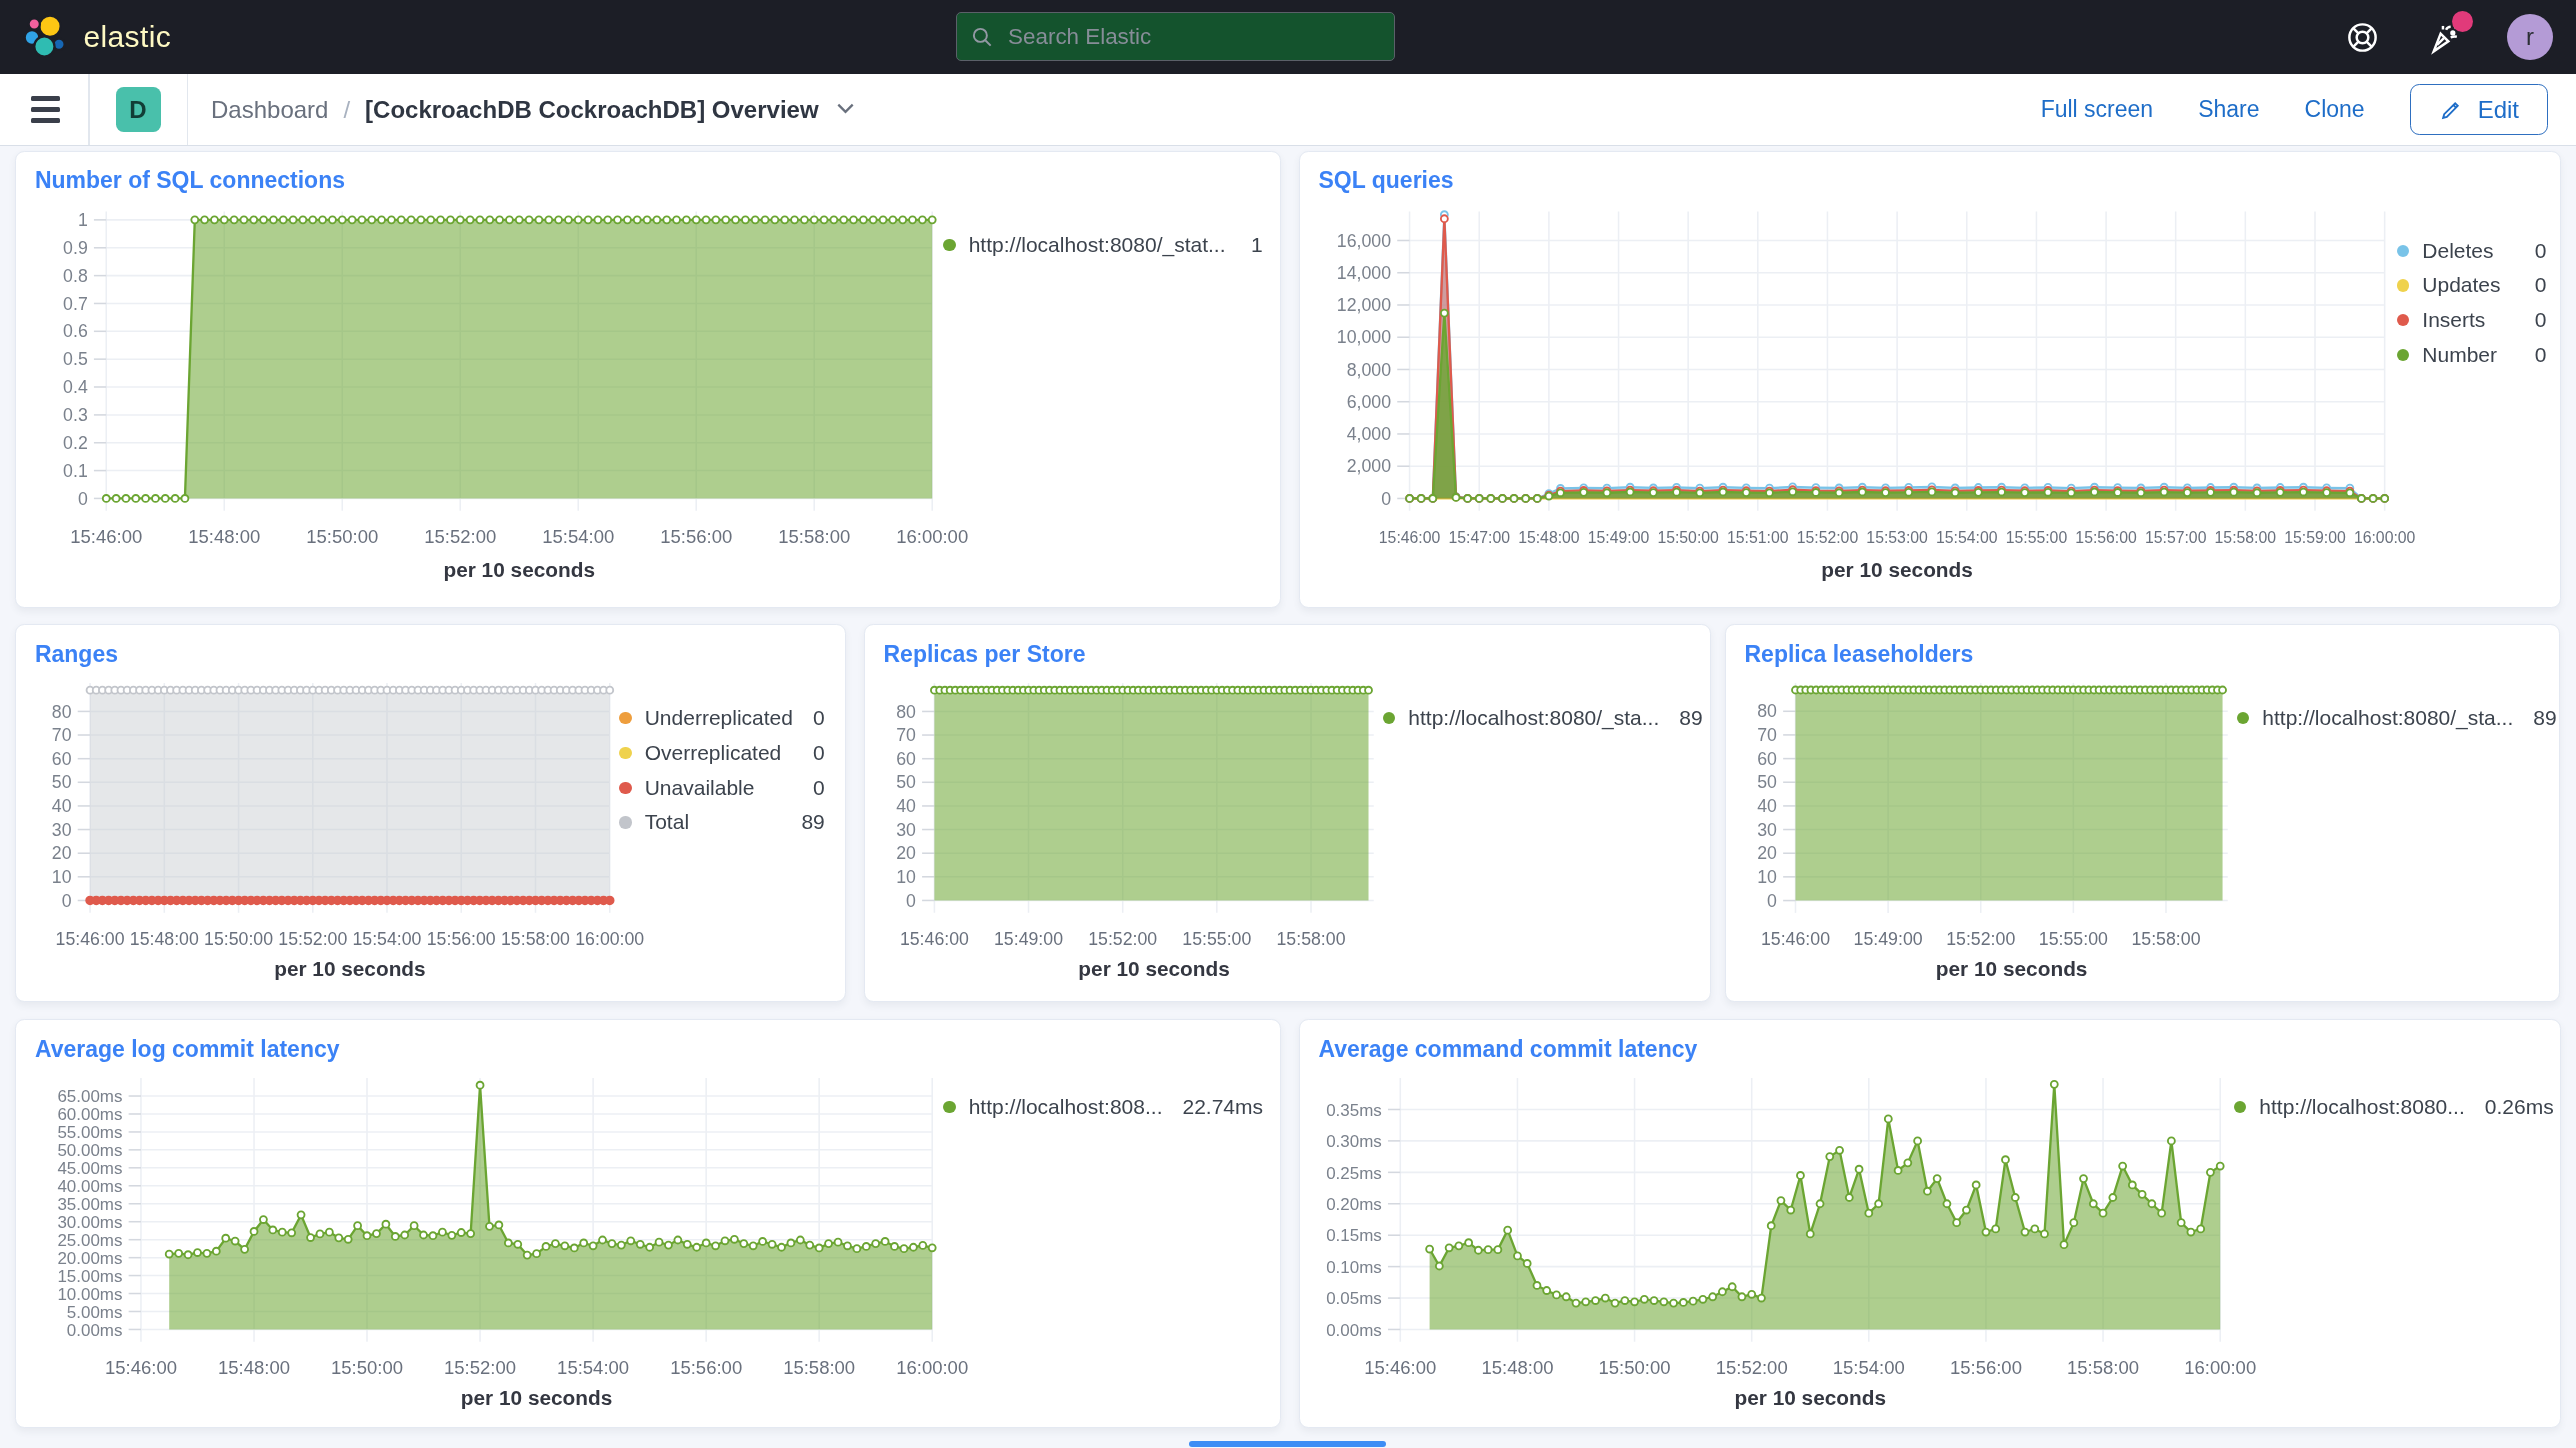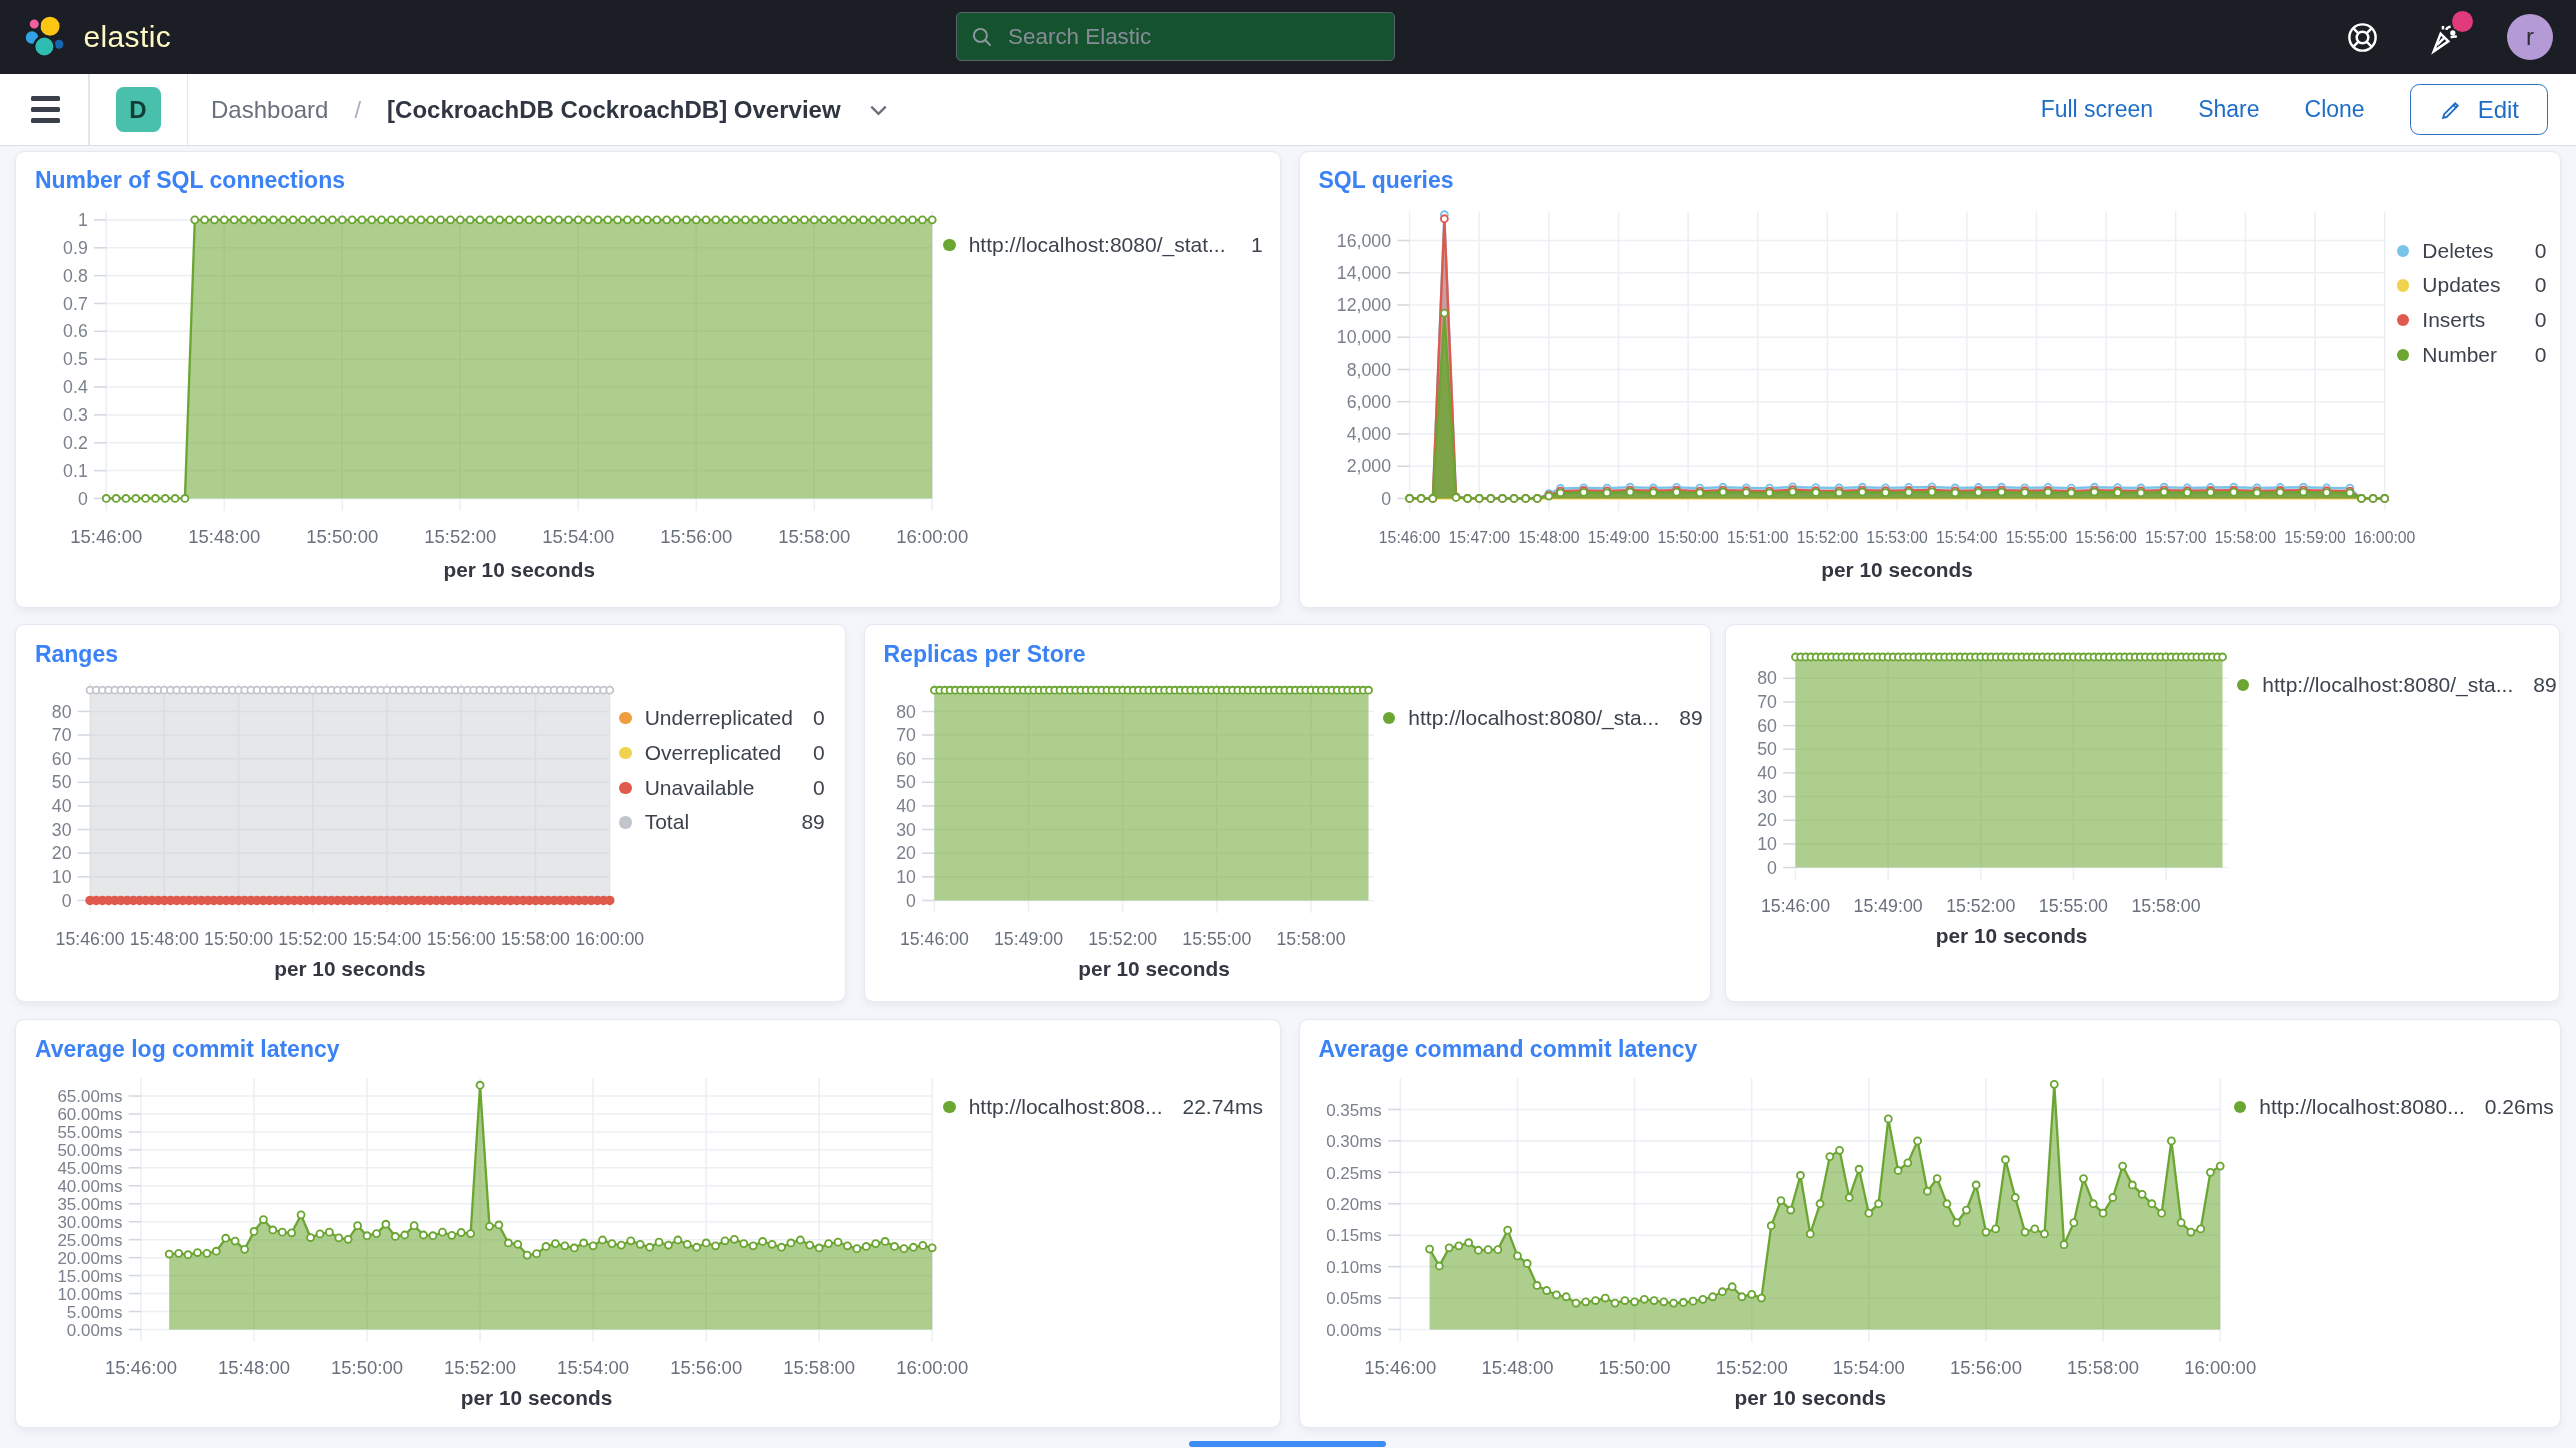--- a/index.html
+++ b/index.html
@@ -29,21 +29,21 @@
     justify-content:center;cursor:pointer;}
   
   .nav-bar{height:72px;background:#ffffff;border-bottom:1.5px solid #d9dfe8;
     display:flex;align-items:center;padding:0 0 0 31px;box-sizing:border-box;}
   .hamburger{display:flex;flex-direction:column;gap:6.2px;cursor:pointer;margin-right:28px;}
   .hamburger span{display:block;width:29px;height:4.6px;background:#3a3f4a;border-radius:1.5px;}
   .vdivider{width:1.5px;align-self:stretch;background:#e2e7ee;}
   .d-badge{width:45px;height:45px;border-radius:7.7px;background:#49c0ab;
     color:#123d36;font-weight:700;font-size:24px;display:flex;align-items:center;
     justify-content:center;margin:0 26px;cursor:pointer;}
-  .crumbs{display:flex;align-items:center;margin-left:23px;gap:26px;}
+  .crumbs{display:flex;align-items:flex-start;margin-left:23px;gap:15px;}
   .crumb-root{color:#69707d;font-size:24px;cursor:pointer;}
   .crumb-sep{color:#a9b2c0;font-size:24px;}
   .crumb-title{color:#2f3642;font-size:24px;font-weight:700;}
   .nav-actions{margin-left:auto;display:flex;align-items:center;gap:45px;padding-right:28px;}
   .nav-link{color:#1e6dc8;font-size:23px;cursor:pointer;text-decoration:none;}
   .edit-btn{display:flex;align-items:center;gap:14px;border:1.5px solid #2e6fc0;
     border-radius:9.3px;padding:10.8px 28px;color:#1e6dc8;font-size:24px;
     background:#fff;cursor:pointer;font-family:inherit;}
   
   .dashboard{position:relative;height:1302px;}
@@ -932,20 +932,21 @@
           <div class="legend-row">
             <span class="legend-dot" style="background: rgb(107, 165, 50);"></span>
             <span class="legend-label">http://localhost:8080/_sta...</span>
             <span class="legend-value">89</span>
           </div>
         </div>
     </div>
   </section>
 
   <section class="panel" style="left:1725px;top:478px;width:835px;height:378px">
+    <h3 class="panel-title">Replica leaseholders</h3>
     <div class="panel-body">
       <div class="chart"><svg width="494" height="312" viewBox="0 0 640 404" style="overflow:visible">
             <line x1="68.0" y1="14" x2="68.0" y2="312" stroke="#eceff4" stroke-width="2"></line>
             <text x="68.0" y="354" text-anchor="middle" font-size="23" fill="#69707d">15:46:00</text>
             <line x1="188.0" y1="14" x2="188.0" y2="312" stroke="#eceff4" stroke-width="2"></line>
             <text x="188.0" y="354" text-anchor="middle" font-size="23" fill="#69707d">15:49:00</text>
             <line x1="308.0" y1="14" x2="308.0" y2="312" stroke="#eceff4" stroke-width="2"></line>
             <text x="308.0" y="354" text-anchor="middle" font-size="23" fill="#69707d">15:52:00</text>
             <line x1="428.0" y1="14" x2="428.0" y2="312" stroke="#eceff4" stroke-width="2"></line>
             <text x="428.0" y="354" text-anchor="middle" font-size="23" fill="#69707d">15:55:00</text>

